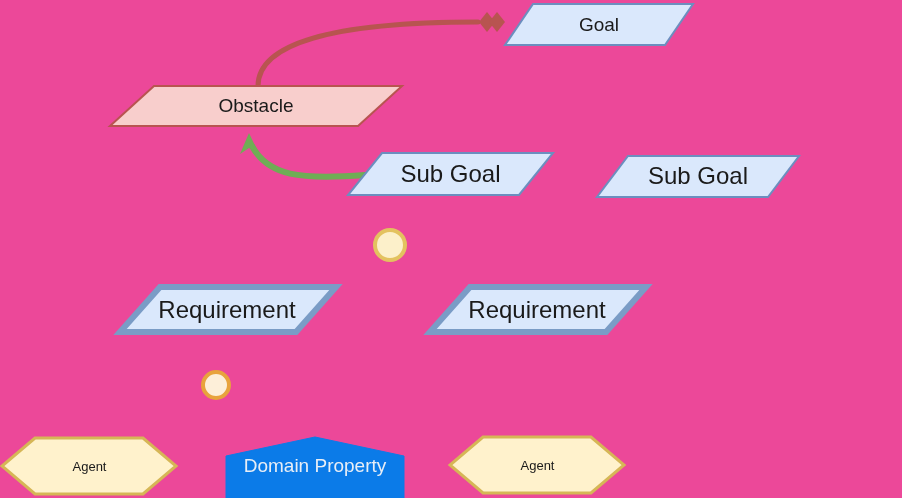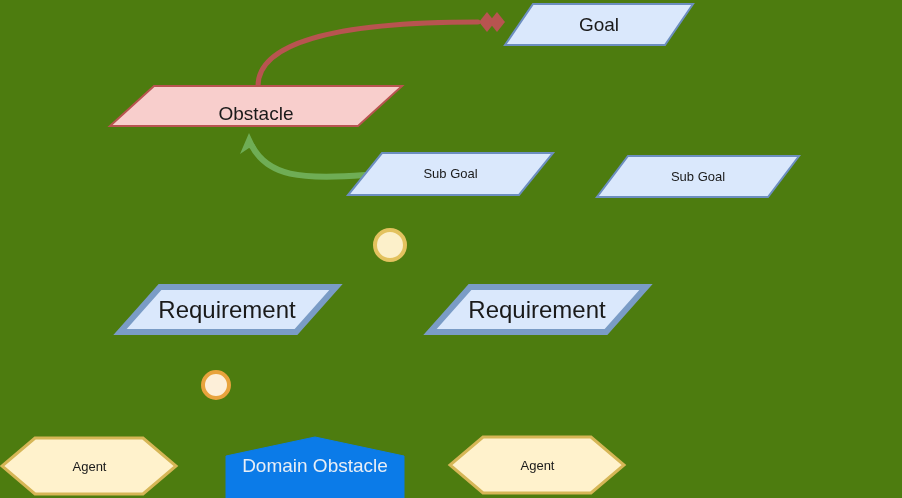--- a/index.html
+++ b/index.html
@@ -1,26 +1,26 @@
 <!DOCTYPE html>
 <html><head>
 <meta charset="utf-8">
 <style>
   html,body{margin:0;padding:0;background:#000;}
   body{width:902px;height:498px;overflow:hidden;font-family:"Liberation Sans",sans-serif;}
-  #canvas{position:relative;width:902px;height:498px;background:#4d7c0f;}
+  #canvas{position:relative;width:902px;height:498px;background:#ec4899;}
   #canvas svg{position:absolute;left:0;top:0;width:902px;height:498px;}
   .nodelabel{
     position:absolute;display:flex;align-items:center;justify-content:center;
     font-family:"Liberation Sans",sans-serif;color:#1a1a1a;white-space:nowrap;
     pointer-events:none;
   }
   .lbl-goal{font-size:19px;}
   .lbl-obstacle{font-size:19px;}
-  .lbl-subgoal{font-size:13px;}
+  .lbl-subgoal{font-size:24px;}
   .lbl-req{font-size:24px;}
   .lbl-agent{font-size:13px;}
   .lbl-domain{font-size:19px;color:#e8eef6;}
 </style>
 </head>
 <body>
 
 <div id="canvas">
 
   <svg viewBox="0 0 902 498" xmlns="http://www.w3.org/2000/svg">
@@ -80,29 +80,29 @@
     </g>
 
     <g>
       <polygon points="315,437 404,456 404,498 226,498 226,456" fill="#0B7BE8" stroke="#0B7BE8" stroke-width="1"></polygon>
     </g>
 
   </svg>
 
   <div class="nodelabel lbl-goal" style="left:505px;top:3px;width:188px;height:43px;">Goal</div>
 
-  <div class="nodelabel lbl-obstacle" style="left:110px;top:93px;width:292px;height:42px;">Obstacle</div>
+  <div class="nodelabel lbl-obstacle" style="left:110px;top:85px;width:292px;height:42px;">Obstacle</div>
 
   <div class="nodelabel lbl-subgoal" style="left:348px;top:151px;width:205px;height:45px;">Sub Goal</div>
 
   <div class="nodelabel lbl-subgoal" style="left:597px;top:155px;width:202px;height:42px;">Sub Goal</div>
 
   <div class="nodelabel lbl-req" style="left:118px;top:285px;width:218px;height:49px;">Requirement</div>
 
   <div class="nodelabel lbl-req" style="left:428px;top:285px;width:218px;height:49px;">Requirement</div>
 
   <div class="nodelabel lbl-agent" style="left:2px;top:437px;width:175px;height:58px;">Agent</div>
 
   <div class="nodelabel lbl-agent" style="left:450px;top:436px;width:175px;height:58px;">Agent</div>
 
-  <div class="nodelabel lbl-domain" style="left:226px;top:443px;width:178px;height:46px;">Domain Obstacle</div>
+  <div class="nodelabel lbl-domain" style="left:226px;top:443px;width:178px;height:46px;">Domain Property</div>
 
 </div>
 
 </body></html>

